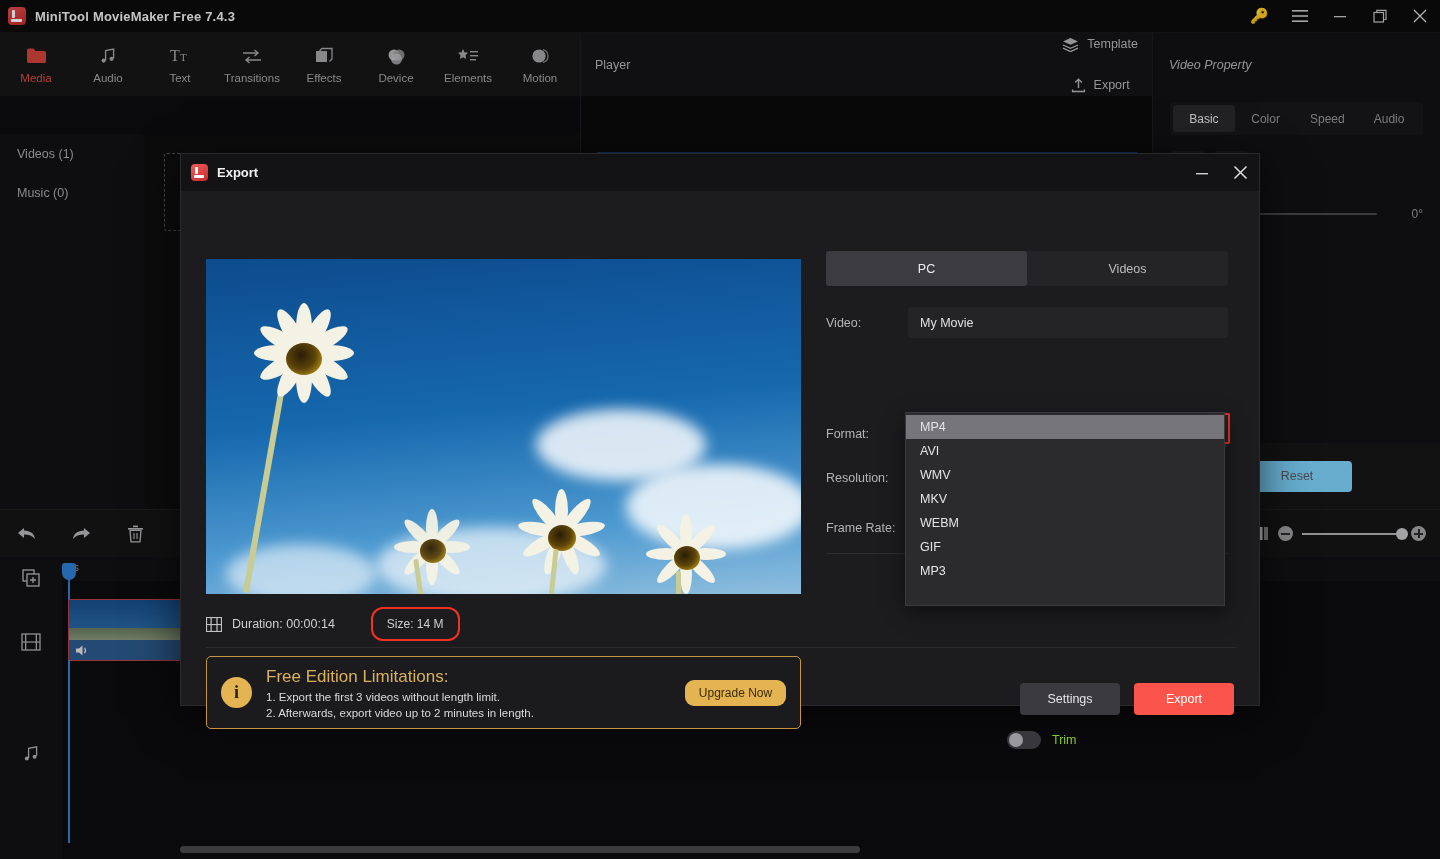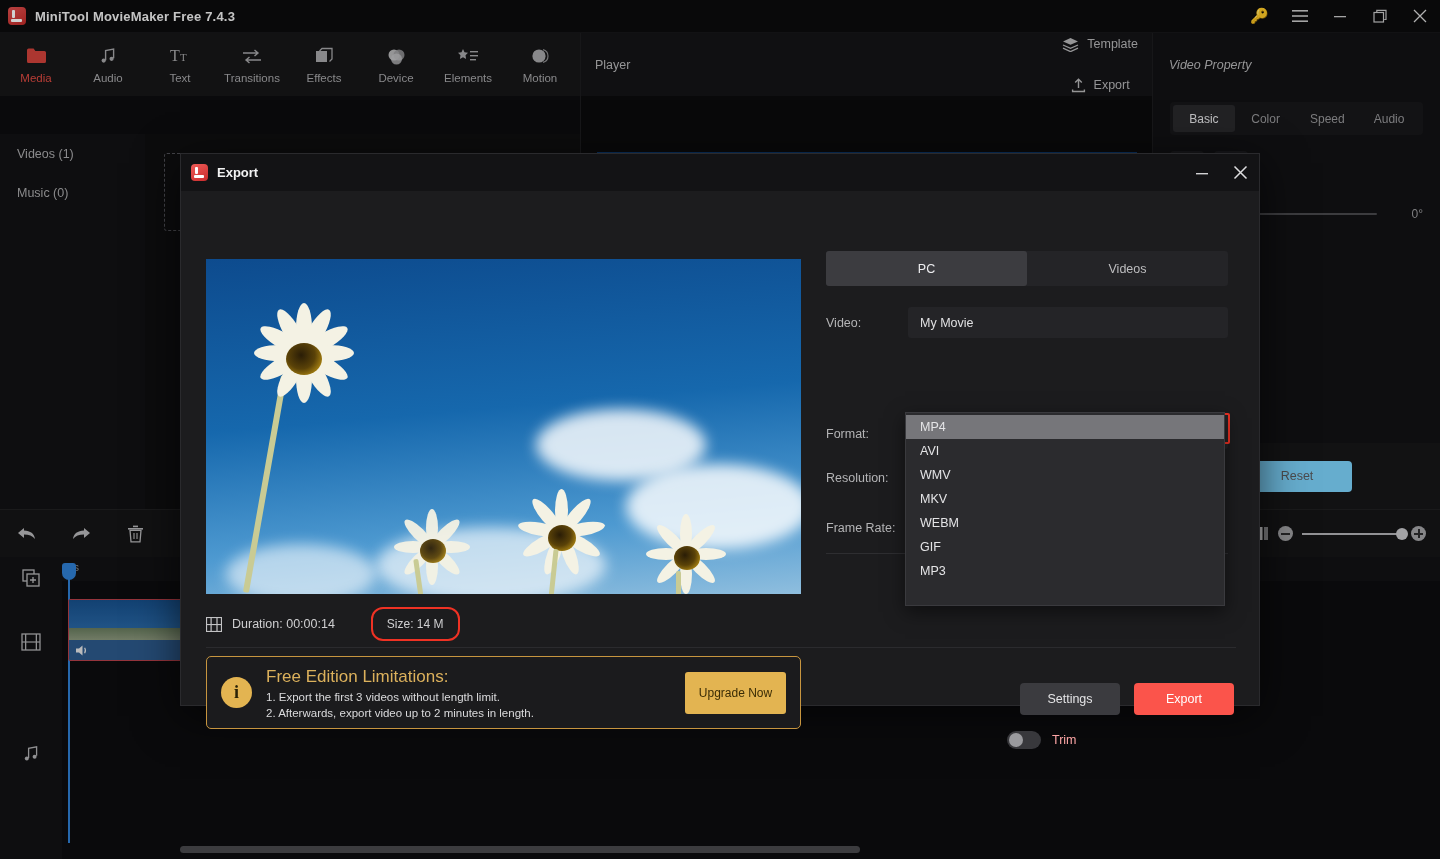--- a/index.html
+++ b/index.html
@@ -242,21 +242,21 @@
   }
   .info-circ {
     width:31px; height:31px; border-radius:50%; background:#e3b451; flex:none;
     display:flex; align-items:center; justify-content:center;
     color:#2a2206; font-weight:bold; font-size:18px; font-family:"Liberation Serif",serif;
   }
   .notice-lines { display:flex; flex-direction:column; gap:4px; }
   .nl-head { font-size:17px; color:#dcb15c; }
   .nl { font-size:11.5px; color:#dadadc; }
   .upgrade-btn {
-    margin-left:auto; width:101px; height:42px; border-radius:3px; background:#e3b451;
+    margin-left:auto; width:101px; height:26px; border-radius:9px; background:#e3b451;
     display:flex; align-items:center; justify-content:center;
     color:#3a2c05; font-size:12px;
   }
 
   
   .seg {
     position:absolute; left:645px; top:60px; width:402px; height:35px;
     background:#242427; border-radius:3px; display:flex;
   }
   .seg-item { flex:1; display:flex; align-items:center; justify-content:center; font-size:12.5px; color:#bdbdbf; border-radius:3px; }
@@ -292,21 +292,21 @@
     background:#2b2b2e; border:1px solid #3a3a3e; z-index:40;
     box-shadow:0 6px 18px rgba(0,0,0,.5);
     padding:2px 0;
   }
   .dd-item { height:24px; display:flex; align-items:center; padding-left:14px; font-size:12.5px; color:#e4e4e6; }
   .dd-item.selected { background:#76767a; }
 
   .trim-row { position:absolute; left:826px; top:540px; display:flex; align-items:center; gap:11px; }
   .toggle { width:34px; height:18px; border-radius:9px; background:#38383c; position:relative; }
   .toggle .knob { position:absolute; left:2px; top:2px; width:14px; height:14px; border-radius:50%; background:#9a9a9e; }
-  .trim-label { font-size:12.5px; color:#fca5a5; }
+  .trim-label { font-size:12.5px; color:#84cc16; }
 
   .dlg-btns { position:absolute; right:25px; top:492px; display:flex; gap:14px; }
   .btn-secondary {
     width:100px; height:32px; border-radius:4px; background:#3b3b3f;
     display:flex; align-items:center; justify-content:center;
     font-size:12.5px; color:#e4e4e6;
   }
   .btn-primary {
     width:100px; height:32px; border-radius:4px; background:#fb544b;
     display:flex; align-items:center; justify-content:center;

